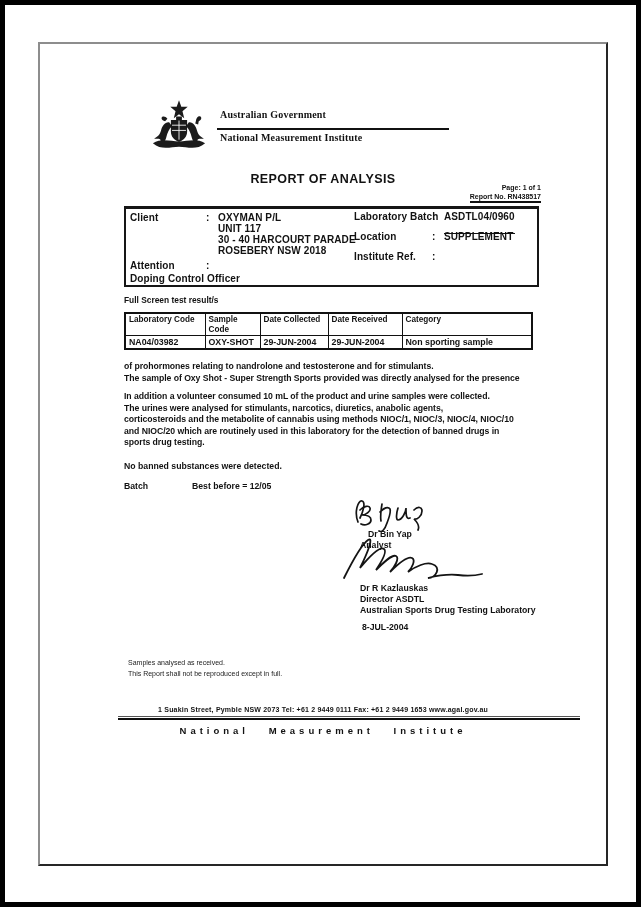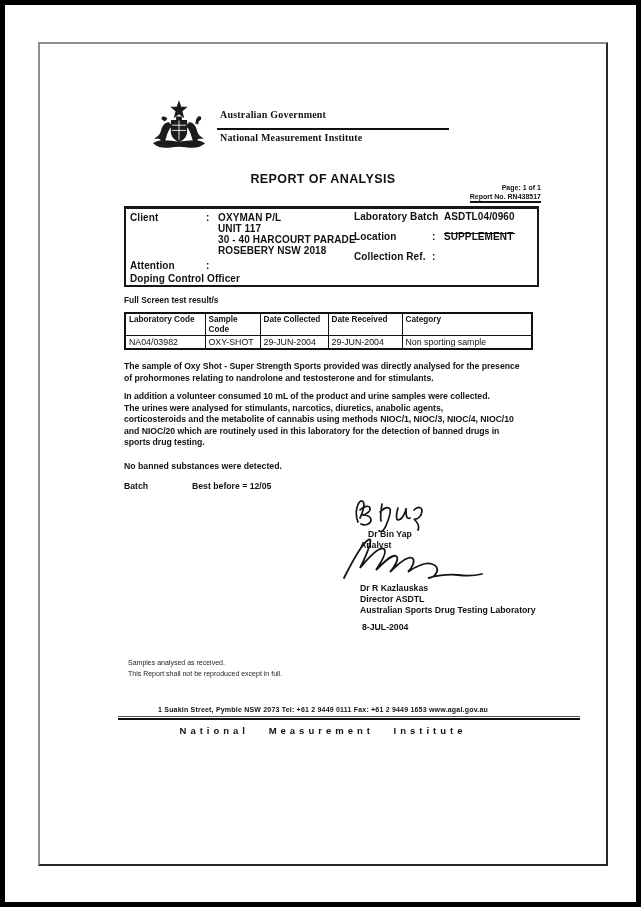--- a/index.html
+++ b/index.html
@@ -26,21 +26,21 @@
     border:2px solid #161616;border-top-width:3px;font-size:10px;font-weight:700;}
   .cbox .t{letter-spacing:.1px;}
   .addrline{line-height:11px;}
   .underv{border-bottom:1.5px solid #111;padding-bottom:11px;}
   .sectiontitle{left:84px;top:251px;font-size:8.4px;font-weight:700;}
   .rtable{position:absolute;left:84px;top:268px;border-collapse:collapse;
     table-layout:fixed;border:2px solid #111;}
   .rtable th,.rtable td{border:1.5px solid #111;text-align:left;vertical-align:top;
     padding:1px 3px;overflow:hidden;}
   .rtable th{font-size:8.2px;font-weight:700;line-height:9.5px;}
-  .rtable td{font-size:8.8px;font-weight:400;white-space:nowrap;}
+  .rtable td{font-size:8.8px;font-weight:700;white-space:nowrap;}
   .nowrapth{white-space:nowrap;}
   .para{font-size:8.7px;font-weight:700;line-height:11.6px;letter-spacing:-.05px;}
   .stext{font-size:8.7px;font-weight:700;}
   .note{font-size:7px;font-weight:400;color:#1c1c1c;}
   .addr{position:absolute;left:0;right:0;top:662px;text-align:center;
     font-size:7px;font-weight:700;letter-spacing:.2px;}
   .rule1{position:absolute;left:78px;top:671.5px;width:462px;height:1px;background:#555;}
   .rule2{position:absolute;left:78px;top:674px;width:462px;height:2px;background:#0f0f0f;}
   .banner{position:absolute;left:0;right:0;top:681px;text-align:center;
     font-size:9.5px;font-weight:700;letter-spacing:4px;word-spacing:13px;}
@@ -86,21 +86,21 @@
       <div class="addrline">UNIT 117</div>
       <div class="addrline">30 - 40 HARCOURT PARADE</div>
       <div class="addrline">ROSEBERY NSW 2018</div>
     </div>
     <div class="t" style="left:228px;top:2px;">Laboratory Batch</div>
     <div class="t" style="left:306px;top:2px;">:</div>
     <div class="t underv" style="left:318px;top:2px;">ASDTL04/0960</div>
     <div class="t" style="left:228px;top:22px;">Location</div>
     <div class="t" style="left:306px;top:22px;">:</div>
     <div class="t" style="left:318px;top:22px;">SUPPLEMENT</div>
-    <div class="t" style="left:228px;top:42px;">Collection Ref.</div>
+    <div class="t" style="left:228px;top:42px;">Institute Ref.</div>
     <div class="t" style="left:306px;top:42px;">:</div>
     <div class="t" style="left:4px;top:51px;">Attention</div>
     <div class="t" style="left:80px;top:51px;">:</div>
     <div class="t" style="left:4px;top:64px;">Doping Control Officer</div>
   </div>
 
   <div class="t sectiontitle">Full Screen test result/s</div>
   <table class="rtable">
     <colgroup>
       <col style="width:80px">
@@ -121,22 +121,22 @@
       <td>NA04/03982</td>
       <td>OXY-SHOT</td>
       <td>29-JUN-2004</td>
       <td>29-JUN-2004</td>
       <td>Non sporting sample</td>
     </tr>
   </tbody>
     </table>
 
   <div class="t para" style="left:84px;top:317px;">
+    <div>of prohormones relating to nandrolone and testosterone and for stimulants.</div>
     <div>The sample of Oxy Shot - Super Strength Sports provided was directly analysed for the presence</div>
-    <div>of prohormones relating to nandrolone and testosterone and for stimulants.</div>
   </div>
   <div class="t para" style="left:84px;top:347px;">
     <div>In addition a volunteer consumed 10 mL of the product and urine samples were collected.</div>
     <div>The urines were analysed for stimulants, narcotics, diuretics, anabolic agents,</div>
     <div>corticosteroids and the metabolite of cannabis using methods NIOC/1, NIOC/3, NIOC/4, NIOC/10</div>
     <div>and NIOC/20 which are routinely used in this laboratory for the detection of banned drugs in</div>
     <div>sports drug testing.</div>
   </div>
   <div class="t stext" style="left:84px;top:417px;">No banned substances were detected.</div>
   <div class="t stext" style="left:84px;top:437px;">Batch</div>

